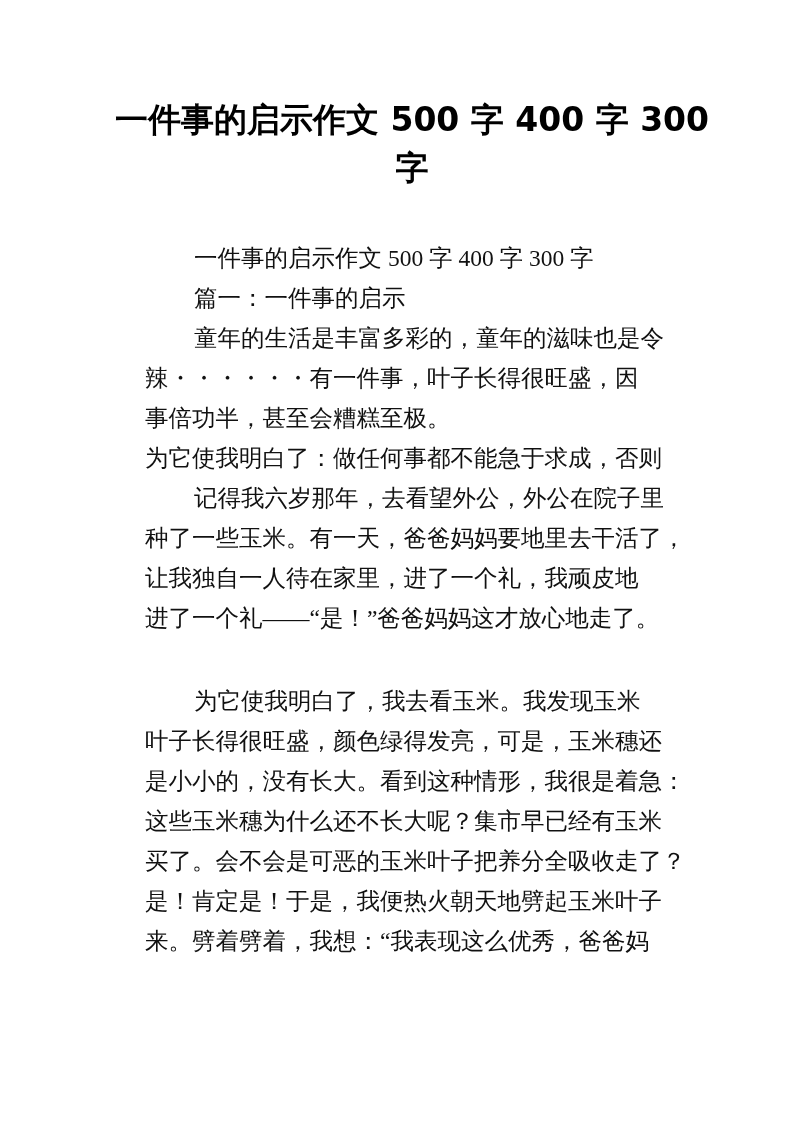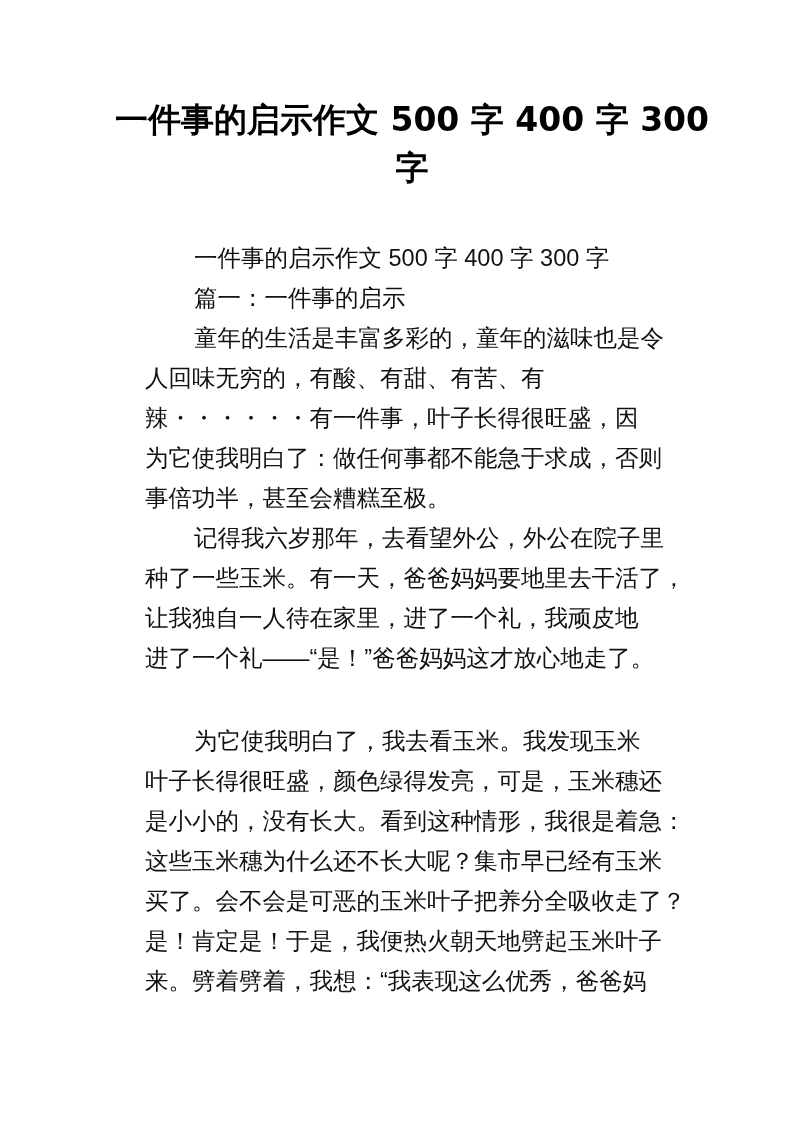--- a/index.html
+++ b/index.html
@@ -6,21 +6,21 @@
   body { width: 800px; height: 1132px; position: relative; overflow: hidden; color: #111; }
   .page { position: absolute; left: 12px; top: 0; width: 800px; height: 1132px; background: #fff; padding-left: 37px; }
   .title {
     position: absolute; left: 100px; width: 600px; top: 96px;
     text-align: center;
     font-family: "DejaVu Sans", "Liberation Sans", sans-serif;
     font-weight: bold; font-size: 33px; line-height: 48px; color: #000;
   }
   .body {
     position: absolute; left: 133px; width: 560px; top: 238px;
-    font-family: Liberation Sans, sans-serif;
+    font-family: Liberation Serif, serif;
     font-size: 23.5px; line-height: 40px; color: #111;
   }
   .line { white-space: nowrap; height: 40px; }
   .indent { padding-left: 49px; }
   .gap { height: 43px; }
 </style>
 </head>
 <body>
 
 <div class="page">
@@ -28,24 +28,23 @@
     <div>一件事的启示作文 500 字 400 字 300</div>
     <div>字</div>
   </div>
 
   <div class="body">
     <div class="line indent">一件事的启示作文 500 字 400 字 300 字</div>
     <div class="line indent">篇一：一件事的启示</div>
 
     <div>
       <div class="line indent">童年的生活是丰富多彩的，童年的滋味也是令</div>
-      <div class="line">人回味无穷的，有酸、有甜、有苦、有</div>
       <div class="line">辣・・・・・・有一件事，叶子长得很旺盛，因</div>
+      <div class="line">事倍功半，甚至会糟糕至极。</div>
       <div class="line">为它使我明白了：做任何事都不能急于求成，否则</div>
-      <div class="line">事倍功半，甚至会糟糕至极。</div>
     </div>
 
     <div>
       <div class="line indent">记得我六岁那年，去看望外公，外公在院子里</div>
       <div class="line">种了一些玉米。有一天，爸爸妈妈要地里去干活了，</div>
       <div class="line">让我独自一人待在家里，进了一个礼，我顽皮地</div>
       <div class="line">进了一个礼——“是！”爸爸妈妈这才放心地走了。</div>
     </div>
 
     <div class="gap"></div>

